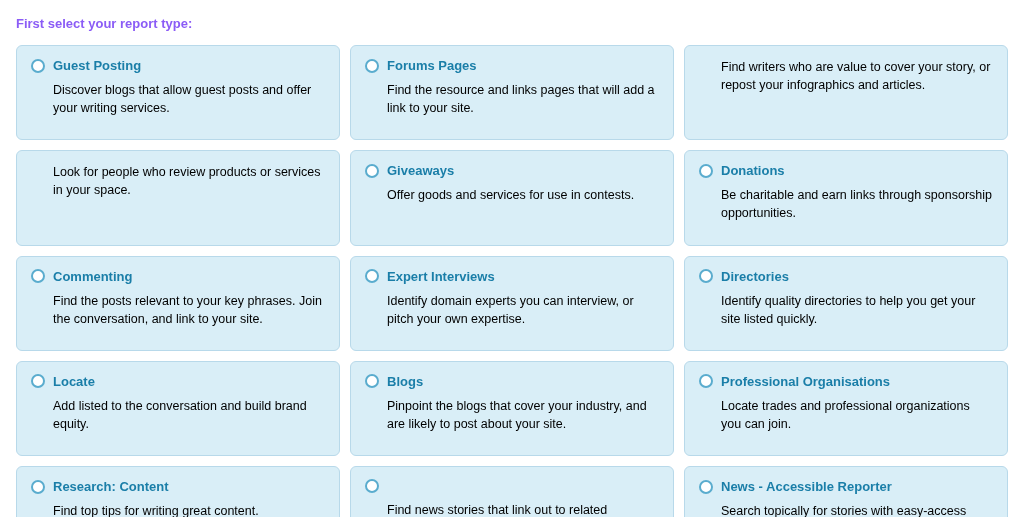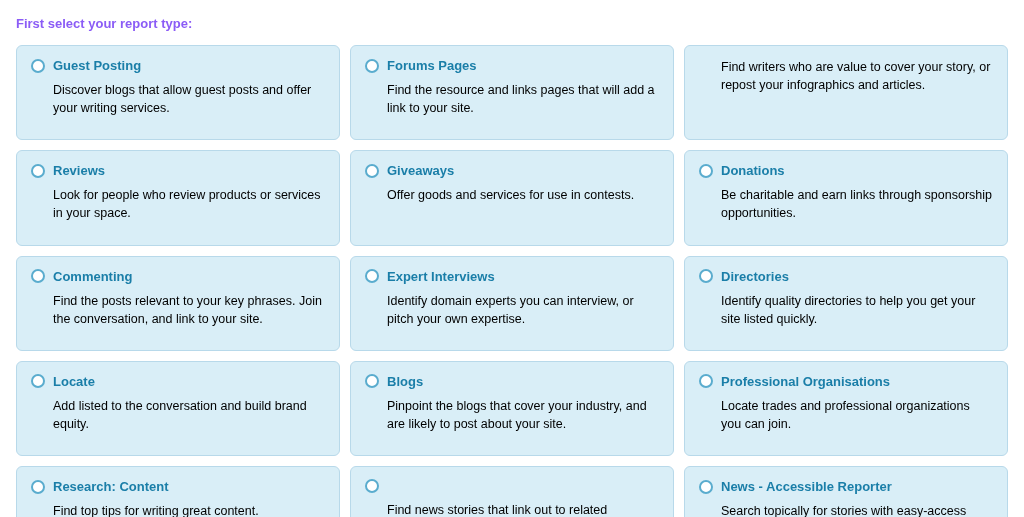--- a/index.html
+++ b/index.html
@@ -72,24 +72,20 @@
       <div class="card-header">
         <span class="radio-circle"></span>
         <span class="card-title">Forums Pages</span>
       </div>
       <div class="card-desc">Find the resource and links pages that will add a link to your site.</div>
     </div>
     <div class="card">
       <div class="card-desc">Find writers who are value to cover your story, or repost your infographics and articles.</div>
     </div>
     <div class="card">
-      <div class="card-header">
-        <span class="radio-circle"></span>
-        <span class="card-title">Reviews</span>
-      </div>
       <div class="card-desc">Look for people who review products or services in your space.</div>
     </div>
     <div class="card">
       <div class="card-header">
         <span class="radio-circle"></span>
         <span class="card-title">Giveaways</span>
       </div>
       <div class="card-desc">Offer goods and services for use in contests.</div>
     </div>
     <div class="card">

